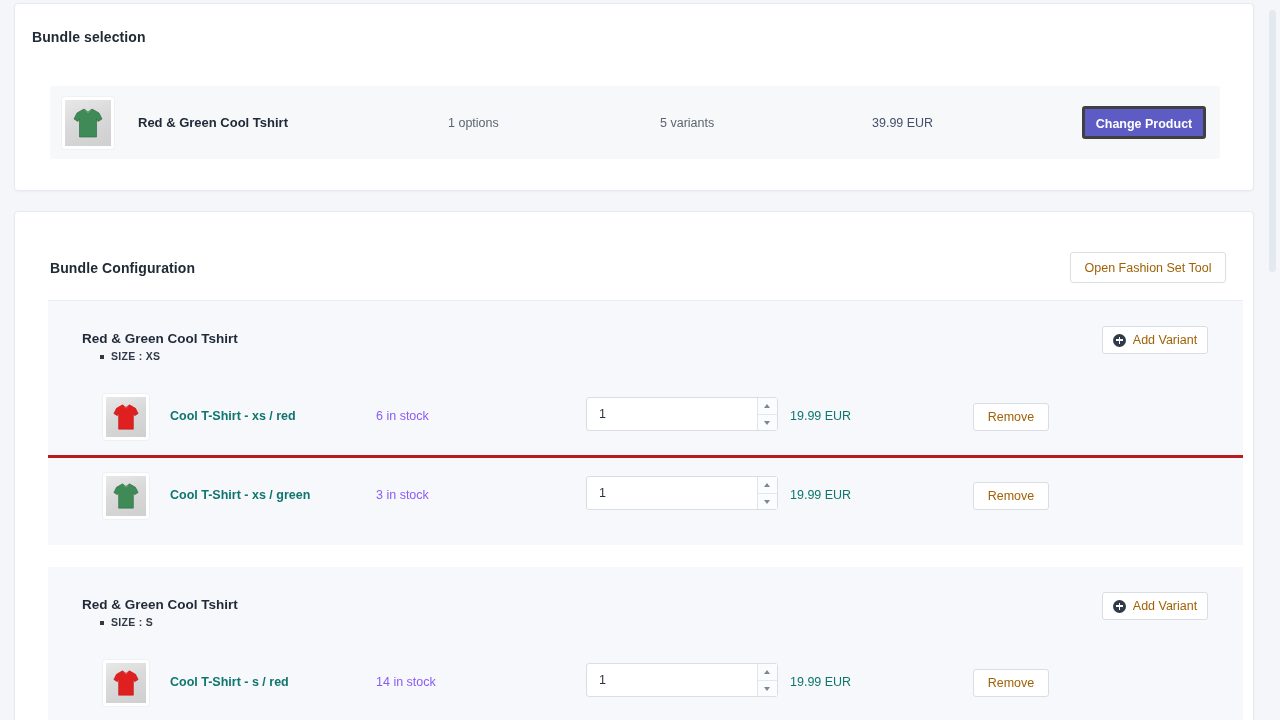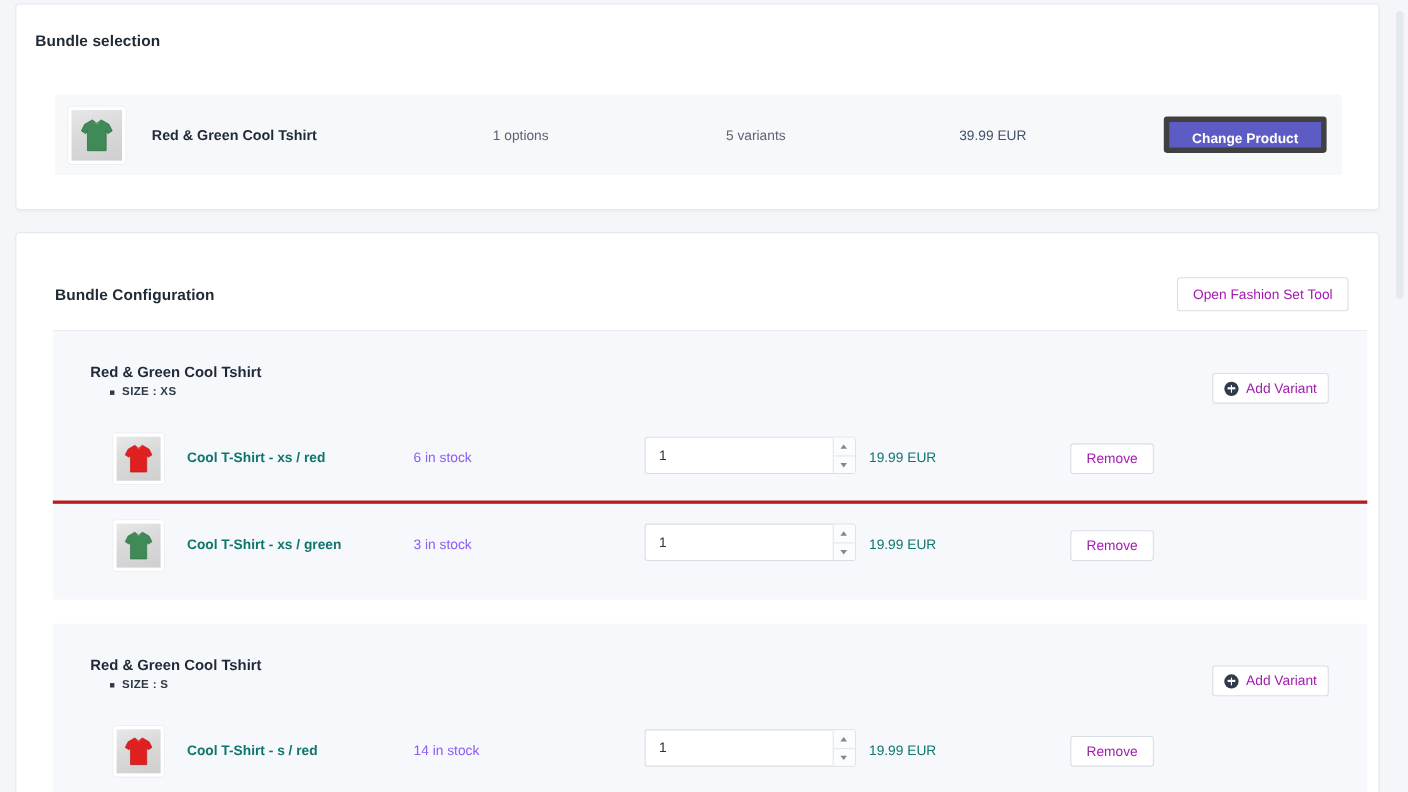--- a/index.html
+++ b/index.html
@@ -136,40 +136,40 @@
     position: absolute;
     left: 822px;
     font-size: 12.5px;
     color: #44506a;
   }
 
   
   .btn-primary {
     position: absolute;
     right: 14px;
-    width: 148px;
+    width: 124px;
     height: 33px;
     background: #5c5cc4;
-    border: 5px solid #404040;
+    border: 3px solid #404040;
     border-radius: 3px;
     color: #ffffff;
     font-size: 12.5px;
     font-weight: bold;
     font-family: "Liberation Sans", sans-serif;
     cursor: pointer;
     line-height: 31px;
     text-align: center;
   }
 
   
   .btn-outline {
     background: #ffffff;
     border: 1px solid #d9dee5;
     border-radius: 3px;
-    color: #a21caf;
+    color: #a16207;
     font-size: 12.5px;
     font-family: "Liberation Sans", sans-serif;
     cursor: pointer;
     display: inline-flex;
     align-items: center;
     justify-content: center;
     gap: 7px;
   }
 
   #open-fashion-set-tool {
@@ -263,21 +263,21 @@
     letter-spacing: 0.3px;
     padding-left: 11px;
   }
   .group-attrs li::before {
     content: "";
     position: absolute;
     left: 0; top: 5px;
     width: 3.5px; height: 3.5px;
     background: #303a47;
   }
-  .group-head .btn-add-variant { top: 38px; }
+  .group-head .btn-add-variant { top: 25px; }
 
   
   .variant-row {
     position: relative;
     height: 76px;
   }
   .variant-row + .variant-row { border-top: 3px solid #b91c1c; }
 
   .variant-row .thumb {
     position: absolute;

